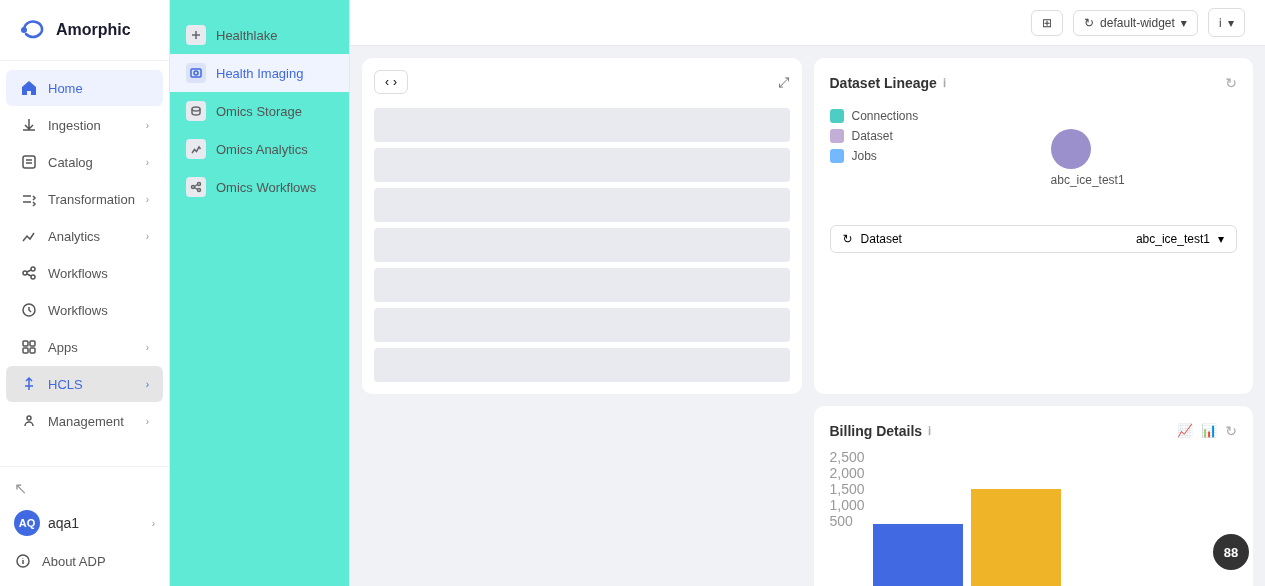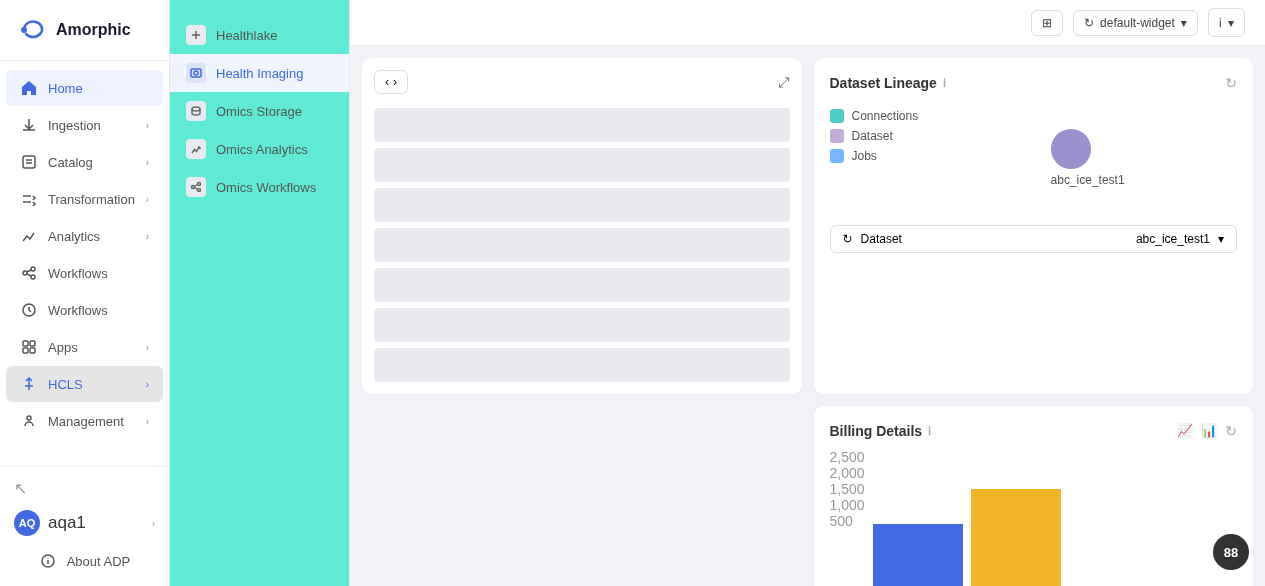--- a/index.html
+++ b/index.html
@@ -15,21 +15,21 @@
     .nav-item.highlighted { background: #e5e5e5; color: #4169e1; }
     .nav-item-left { display: flex; align-items: center; gap: 10px; }
     .nav-icon { width: 18px; height: 18px; display: flex; align-items: center; justify-content: center; flex-shrink: 0; }
     .nav-label { font-size: 13px; }
     .chevron { font-size: 10px; color: #999; }
     .nav-scroll { overflow-y: auto; flex: 1; padding: 8px 0; }
 
     .user-area { border-top: 1px solid #f0f0f0; padding: 8px 0; }
     .user-item { display: flex; align-items: center; justify-content: space-between; padding: 8px 14px; cursor: pointer; }
     .user-avatar { width: 26px; height: 26px; border-radius: 50%; background: #4169e1; color: #fff; display: flex; align-items: center; justify-content: center; font-size: 11px; font-weight: 600; }
-    .about-item { display: flex; align-items: center; gap: 10px; padding: 8px 14px; color: #555; cursor: pointer; justify-content: center; }
+    .about-item { display: flex; align-items: center; gap: 10px; padding: 8px 14px; color: #555; cursor: pointer; }
 
     
     .sub-sidebar { width: 180px; background: #5eead4; border-right: 1px solid #e8e8e8; flex-shrink: 0; padding: 16px 0; }
     .sub-item { display: flex; align-items: center; gap: 10px; padding: 9px 16px; color: #555; cursor: pointer; }
     .sub-icon { width: 20px; height: 20px; background: #e8eaf0; border-radius: 4px; display: flex; align-items: center; justify-content: center; font-size: 10px; }
 
     
     .main { flex: 1; display: flex; flex-direction: column; overflow: hidden; }
     .topbar { background: #fff; border-bottom: 1px solid #e8e8e8; padding: 8px 20px; display: flex; align-items: center; justify-content: flex-end; gap: 12px; height: 46px; }
     .topbar-actions { display: flex; align-items: center; gap: 10px; }
@@ -216,21 +216,21 @@
   </div>
 
   <div class="user-area">
 
     <div style="display:flex; align-items:center; padding:4px 14px; font-size:11px; color:#999;">
       <span style="font-size:16px; margin-right:6px;">↖</span>
     </div>
     <div class="user-item">
       <div style="display:flex;align-items:center;gap:8px;">
         <div class="user-avatar">AQ</div>
-        <span style="font-size:17px;color:#333;">aqa1</span>
+        <span style="font-size:14px;color:#333;">aqa1</span>
       </div>
       <span class="chevron">›</span>
     </div>
     <div class="about-item">
       <div class="nav-icon">
         <svg width="16" height="16" viewBox="0 0 16 16" fill="none" stroke="currentColor" stroke-width="1.5">
             <circle cx="8" cy="8" r="6"></circle>
             <path d="M8 7v4M8 5.5v.5"></path>
           </svg>
       </div>

